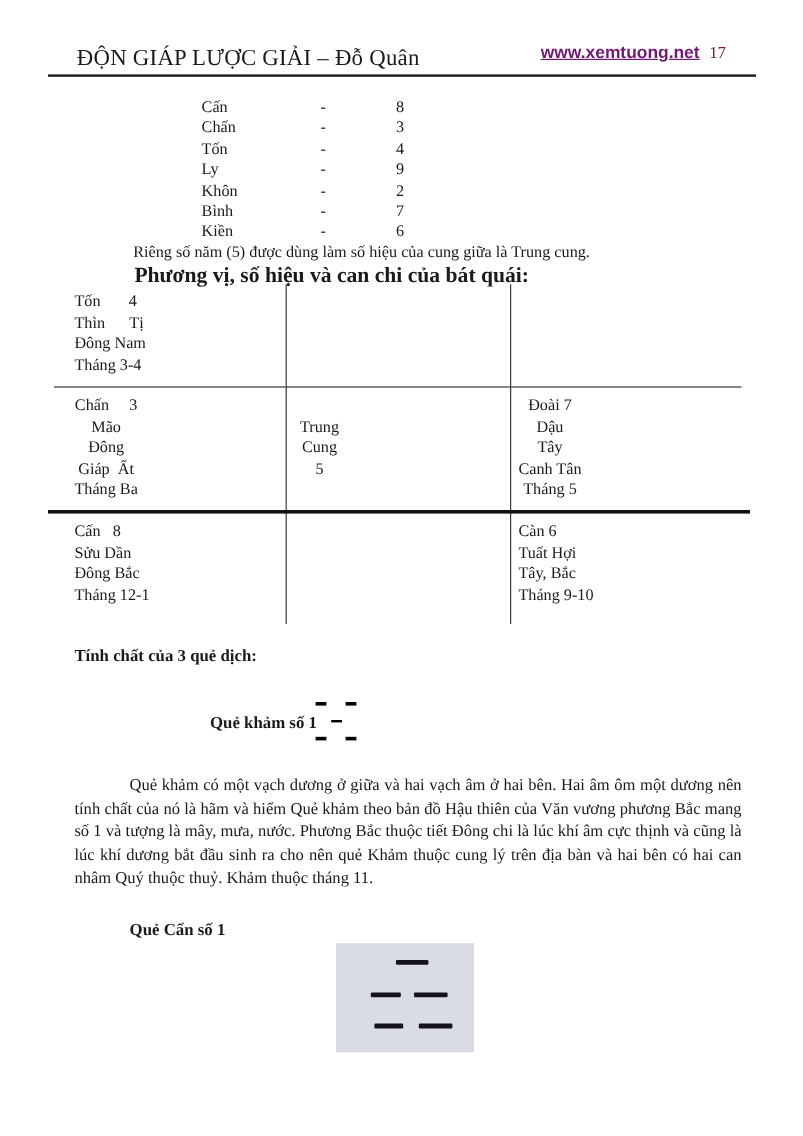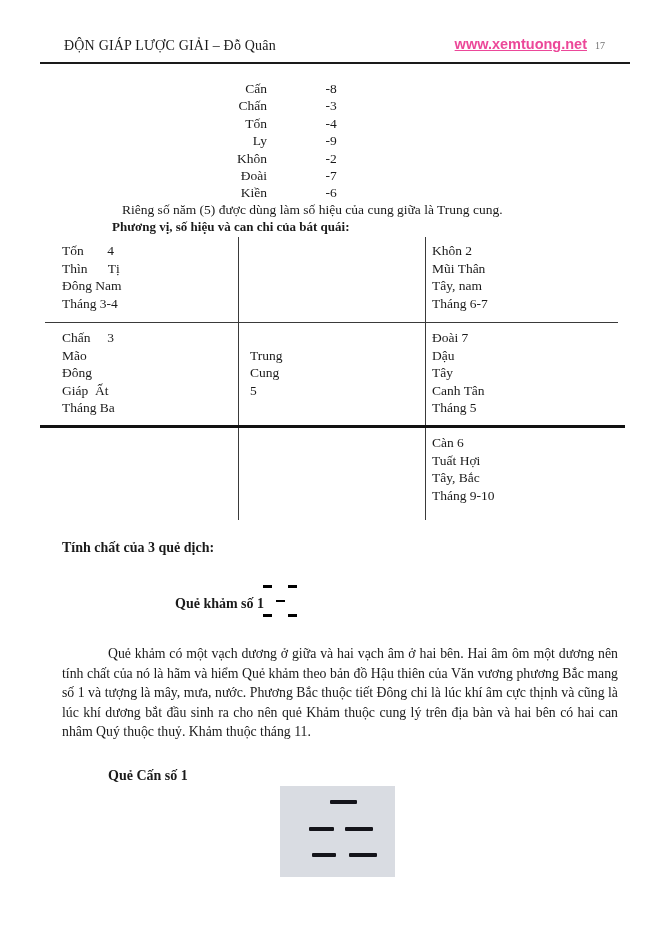--- a/index.html
+++ b/index.html
@@ -7,60 +7,60 @@
     position:relative;
     width:669px;height:947px;
     background:#ffffff;
     font-family:"Liberation Serif", serif;
     color:#1a1a1a;
     overflow:hidden;
   }
   
   .doc-title{
     position:absolute;left:64px;top:38px;
-    font-size:14px;letter-spacing:.2px;
+    font-size:19px;letter-spacing:.2px;
   }
   .header-right{
     position:absolute;top:36px;right:64px;
     display:flex;align-items:baseline;gap:8px;
   }
   .site-link{
     font-family:"Liberation Sans", sans-serif;
     font-weight:bold;font-size:14.5px;
-    color:#ec4899;text-decoration:underline;cursor:pointer;
-  }
-  .page-num{font-size:10px;color:#737373;}
+    color:#701a75;text-decoration:underline;cursor:pointer;
+  }
+  .page-num{font-size:14px;color:#7f1d1d;}
   .header-rule{
     position:absolute;left:40px;top:62px;width:590px;height:2px;
     background:#1a1a1a;
   }
   
   .num-list{position:absolute;left:168px;top:81px;font-size:13.5px;}
-  .num-row{display:flex;height:17.4px;align-items:baseline;text-align:right;}
+  .num-row{display:flex;height:17.4px;align-items:baseline;}
   .nr-name{display:inline-block;width:99px;}
   .nr-sep{display:inline-block;width:63px;}
   .nr-val{display:inline-block;}
-  .note-line{position:absolute;left:122px;top:202px;font-size:13.5px;}
+  .note-line{position:absolute;left:111px;top:202px;font-size:13.5px;}
   .bagua-heading{
     position:absolute;left:112px;top:219px;
-    font-size:13px;font-weight:bold;
+    font-size:18px;font-weight:bold;
   }
   
   .bagua{position:absolute;left:0;top:237px;width:579px;height:285px;font-size:13.5px;}
   .vline{position:absolute;top:0;width:1px;height:283px;background:#3a3a3a;}
   .vline.v1{left:238px;}
   .vline.v2{left:425px;}
   .hline-thin{position:absolute;left:45px;top:85px;width:573px;height:1px;background:#3a3a3a;}
   .hline-thick{position:absolute;left:40px;top:188px;width:585px;height:3px;background:#111;}
   .cell{position:absolute;white-space:pre-line;line-height:17.5px;}
   .cell.c1{left:62px;}
   .cell.c2{left:250px;}
   .cell.c3{left:432px;}
   .cell.r1{top:5px;}
-  .cell.r2{top:92px;}
+  .cell.r2{top:92px;text-align:center;}
   .cell.r3{top:197px;}
   
   .prop-heading{
     position:absolute;left:62px;top:540px;
     font-size:14px;font-weight:bold;
   }
   .kham-label{
     position:absolute;left:127px;top:596px;
     font-size:14px;font-weight:bold;margin-left:48px;
   }
@@ -123,21 +123,21 @@
       <span class="nr-name">Ly</span>
       <span class="nr-sep">-</span>
       <span class="nr-val">9</span>
     </div>
     <div class="num-row">
       <span class="nr-name">Khôn</span>
       <span class="nr-sep">-</span>
       <span class="nr-val">2</span>
     </div>
     <div class="num-row">
-      <span class="nr-name">Đoài</span>
+      <span class="nr-name">Bình</span>
       <span class="nr-sep">-</span>
       <span class="nr-val">7</span>
     </div>
     <div class="num-row">
       <span class="nr-name">Kiền</span>
       <span class="nr-sep">-</span>
       <span class="nr-val">6</span>
     </div>
   </div>
 
@@ -147,40 +147,40 @@
   <div class="bagua">
     <div class="vline v1"></div>
     <div class="vline v2"></div>
     <div class="hline-thin"></div>
     <div class="hline-thick"></div>
 
     <div class="cell r1 c1">Tốn&nbsp;&nbsp;&nbsp;&nbsp;&nbsp;&nbsp;&nbsp;4
 Thìn&nbsp;&nbsp;&nbsp;&nbsp;&nbsp;&nbsp;Tị
 Đông Nam
 Tháng 3-4</div>
-    <div class="cell r1 c3">Khôn 2
-Mũi Thân
-Tây, nam
-Tháng 6-7</div>
 
     <div class="cell r2 c1">Chấn&nbsp;&nbsp;&nbsp;&nbsp;&nbsp;3
 Mão
 Đông
 Giáp&nbsp;&nbsp;Ất
 Tháng Ba</div>
     <div class="cell r2 c2">
 Trung
 Cung
 5</div>
     <div class="cell r2 c3">Đoài 7
 Dậu
 Tây
 Canh Tân
 Tháng 5</div>
 
+    <div class="cell r3 c1">Cấn&nbsp;&nbsp;&nbsp;8
+Sửu Dần
+Đông Bắc
+Tháng 12-1</div>
     <div class="cell r3 c3">Càn 6
 Tuất Hợi
 Tây, Bắc
 Tháng 9-10</div>
   </div>
 
   <div class="prop-heading">Tính chất của 3 quẻ dịch:</div>
 
   <div class="kham-label">Quẻ khảm số 1</div>
   <div class="trigram kham">

